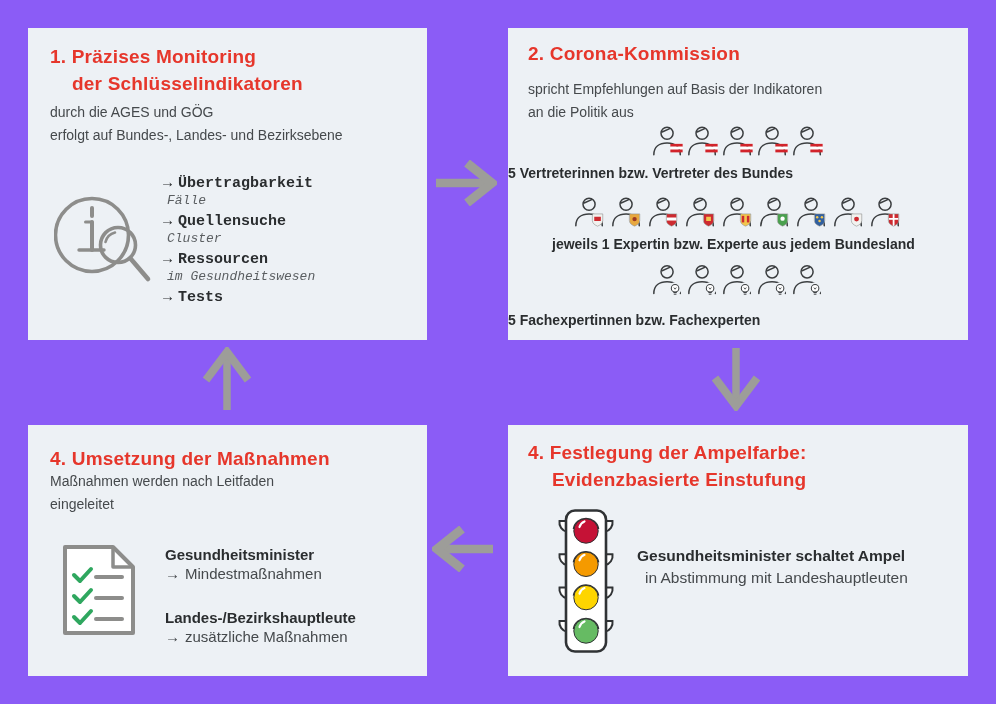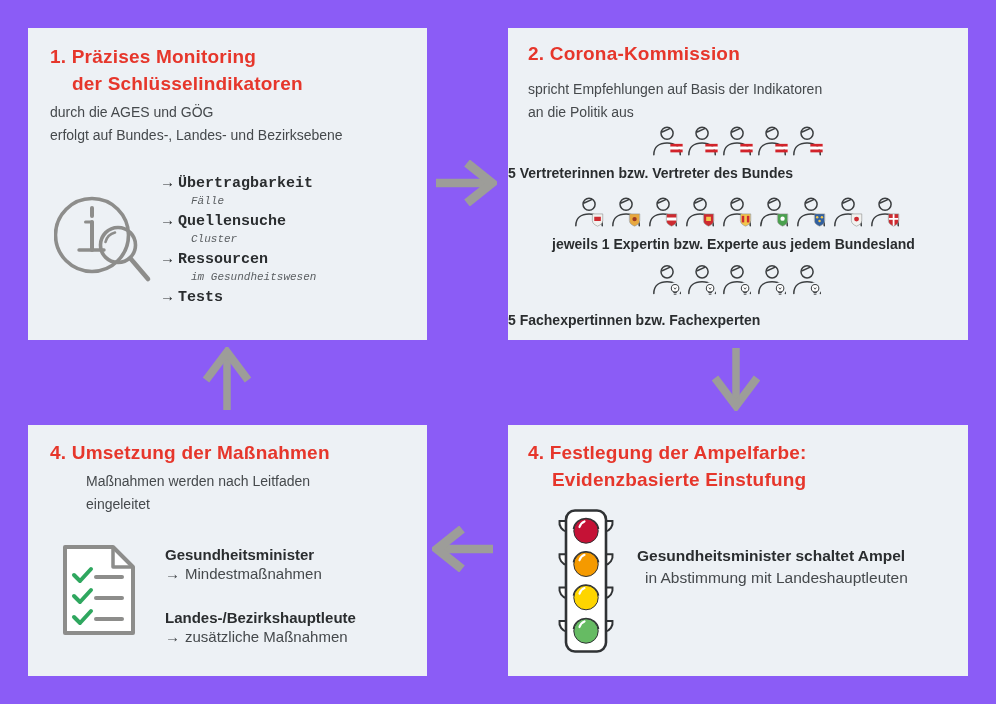--- a/index.html
+++ b/index.html
@@ -21,21 +21,21 @@
   .t-line{display:block;}
   .t-line.indent1{padding-left:22px;}
   .t-line.indent3{padding-left:24px;}
   .card-sub{position:absolute;margin:0;font-size:14px;line-height:23px;color:var(--body-text,#45494c);}
   .s-line{display:block;}
 
   
   .indicator-list{position:absolute;left:135px;top:146px;display:flex;flex-direction:column;gap:3px;font-family:Liberation Mono, monospace;}
   .ind-head{font-size:15px;line-height:19px;font-weight:bold;color:var(--heading-dark,#2a2d2f);}
   .ind-head .bullet{font-weight:normal;color:var(--heading-dark,#2a2d2f);margin-right:6px;}
-  .ind-note{font-size:11px;line-height:16px;font-style:italic;color:var(--note-text,#5a5e61);margin-left:28px;}
+  .ind-note{font-size:13px;line-height:16px;font-style:italic;color:var(--note-text,#5a5e61);margin-left:4px;}
   .ind-note:empty{display:none;}
 
   
   .persons-row{position:absolute;left:0;width:460px;display:flex;justify-content:center;align-items:flex-start;gap:1px;}
   .persons-row.wide{gap:3px;}
   .group-label{position:absolute;left:0;width:460px;text-align:left;font-size:14px;line-height:18px;font-weight:bold;color:var(--heading-dark,#2a2d2f);}
 
   
   .tl-caption{position:absolute;left:129px;top:120px;font-size:15.5px;line-height:21.5px;}
   .tl-caption .cap-bold{display:block;font-weight:bold;color:var(--heading-dark,#2a2d2f);}
@@ -325,22 +325,22 @@
       <path d="M30.5 119 A8.5 8.5 0 0 1 35.5 113.5" fill="none" stroke="#ffffff" stroke-width="2.2" stroke-linecap="round"></path>
     </svg>
 
     <div class="tl-caption">
       <span class="cap-bold">Gesundheitsminister schaltet Ampel</span>
       <span class="cap-reg">in Abstimmung mit Landeshauptleuten</span>
     </div>
   </section>
 
   <section class="card" id="card4">
-    <h2 class="card-title" style="left:22px;top:14px;">4. Umsetzung der Maßnahmen</h2>
-    <p class="card-sub" style="left:22px;top:45px;margin-left:36px;">
+    <h2 class="card-title" style="left:22px;top:20px;">4. Umsetzung der Maßnahmen</h2>
+    <p class="card-sub" style="left:22px;top:45px;">
       <span class="s-line">Maßnahmen werden nach Leitfaden</span>
       <span class="s-line">eingeleitet</span>
     </p>
 
     <svg class="icon-abs" style="left:32px;top:119px;" width="78" height="92" viewBox="0 0 78 92">
       <path d="M5 3 H53 L73 23 V89 H5 Z" fill="#ffffff" stroke="var(--icon-gray,#8d8d8b)" stroke-width="4" stroke-linejoin="round"></path>
       <path d="M53 3 V23 H73" fill="none" stroke="var(--icon-gray,#8d8d8b)" stroke-width="3.5" stroke-linejoin="round"></path>
       <path class="chk" d="M14 31 l6 6 l11 -12"></path>
       <path class="chk" d="M14 52 l6 6 l11 -12"></path>
       <path class="chk" d="M14 73 l6 6 l11 -12"></path>

